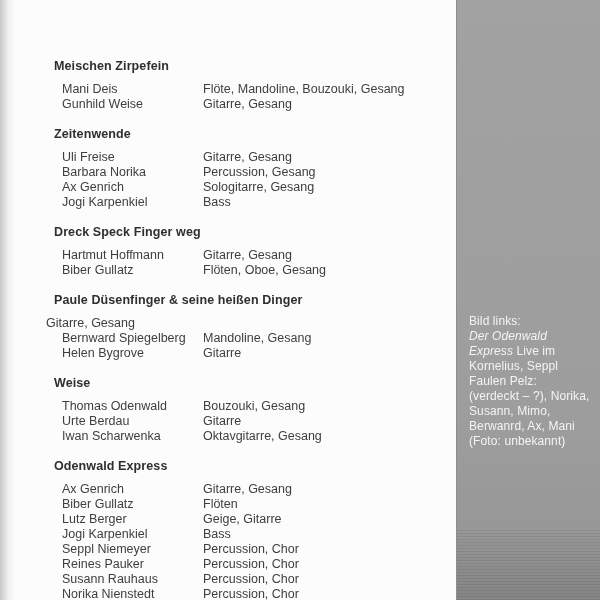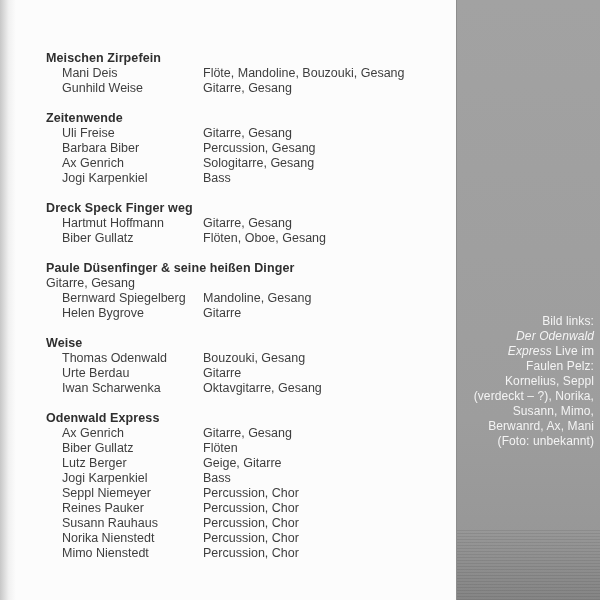--- a/index.html
+++ b/index.html
@@ -29,21 +29,21 @@
     width: 456px;
     height: 600px;
     padding: 51px 0 0 46px;
     box-sizing: border-box;
     color: #3e3e3e;
     font-size: 12.5px;
     line-height: 15px;
   }
   .band { margin: 0 0 15px 0; }
   .band-name {
-    margin: 0;
+    margin: 8px;
     font-size: 12.5px;
     line-height: 15px;
     font-weight: bold;
     color: #2f2f2f;
     letter-spacing: 0.1px;
   }
   .member-row { display: flex; }
   .member-name {
     flex: none;
     margin-left: 16px;
@@ -55,21 +55,20 @@
     white-space: nowrap;
   }
   .sidebar {
     position: absolute;
     left: 456px; top: 0;
     width: 144px;
     height: 600px;
     background: linear-gradient(to bottom, #a2a2a2 0%, #9d9d9d 70%, #949494 100%);
     border-left: 1px solid #8d8d8d;
     box-sizing: border-box;
-    text-align: right;
   }
   .sidebar-bottom-texture {
     position: absolute;
     left: 0; right: 0; bottom: 0;
     height: 70px;
     background:
       repeating-linear-gradient(0deg, rgba(0,0,0,0.08) 0 1px, rgba(0,0,0,0) 1px 3px),
       linear-gradient(to bottom, rgba(0,0,0,0), rgba(0,0,0,0.10));
     pointer-events: none;
   }
@@ -111,21 +110,21 @@
 
   <section class="band">
     <h2 class="band-name">Zeitenwende</h2>
     <div class="members">
   <div class="member-row">
     <span class="member-name">Uli Freise</span>
     <span class="member-instruments">Gitarre, Gesang</span>
   </div>
 
   <div class="member-row">
-    <span class="member-name">Barbara Biber</span>
+    <span class="member-name">Barbara Norika</span>
     <span class="member-instruments">Percussion, Gesang</span>
   </div>
 
   <div class="member-row">
     <span class="member-name">Ax Genrich</span>
     <span class="member-instruments">Sologitarre, Gesang</span>
   </div>
 
   <div class="member-row">
     <span class="member-name">Jogi Karpenkiel</span>
@@ -240,23 +239,23 @@
 </main>
 
   <aside class="sidebar">
     <div class="caption">
   <div class="cap-line"><em class="cap-italic"></em><span class="cap-regular">Bild links:</span></div>
 
   <div class="cap-line"><em class="cap-italic">Der Odenwald</em><span class="cap-regular"></span></div>
 
   <div class="cap-line"><em class="cap-italic">Express</em><span class="cap-regular"> Live im</span></div>
 
+  <div class="cap-line"><em class="cap-italic"></em><span class="cap-regular">Kornelius, Seppl</span></div>
+
   <div class="cap-line"><em class="cap-italic"></em><span class="cap-regular">Faulen Pelz:</span></div>
-
-  <div class="cap-line"><em class="cap-italic"></em><span class="cap-regular">Kornelius, Seppl</span></div>
 
   <div class="cap-line"><em class="cap-italic"></em><span class="cap-regular">(verdeckt – ?), Norika,</span></div>
 
   <div class="cap-line"><em class="cap-italic"></em><span class="cap-regular">Susann, Mimo,</span></div>
 
   <div class="cap-line"><em class="cap-italic"></em><span class="cap-regular">Berwanrd, Ax, Mani</span></div>
 
   <div class="cap-line"><em class="cap-italic"></em><span class="cap-regular">(Foto: unbekannt)</span></div>
 </div>
     <div class="sidebar-bottom-texture"></div>

